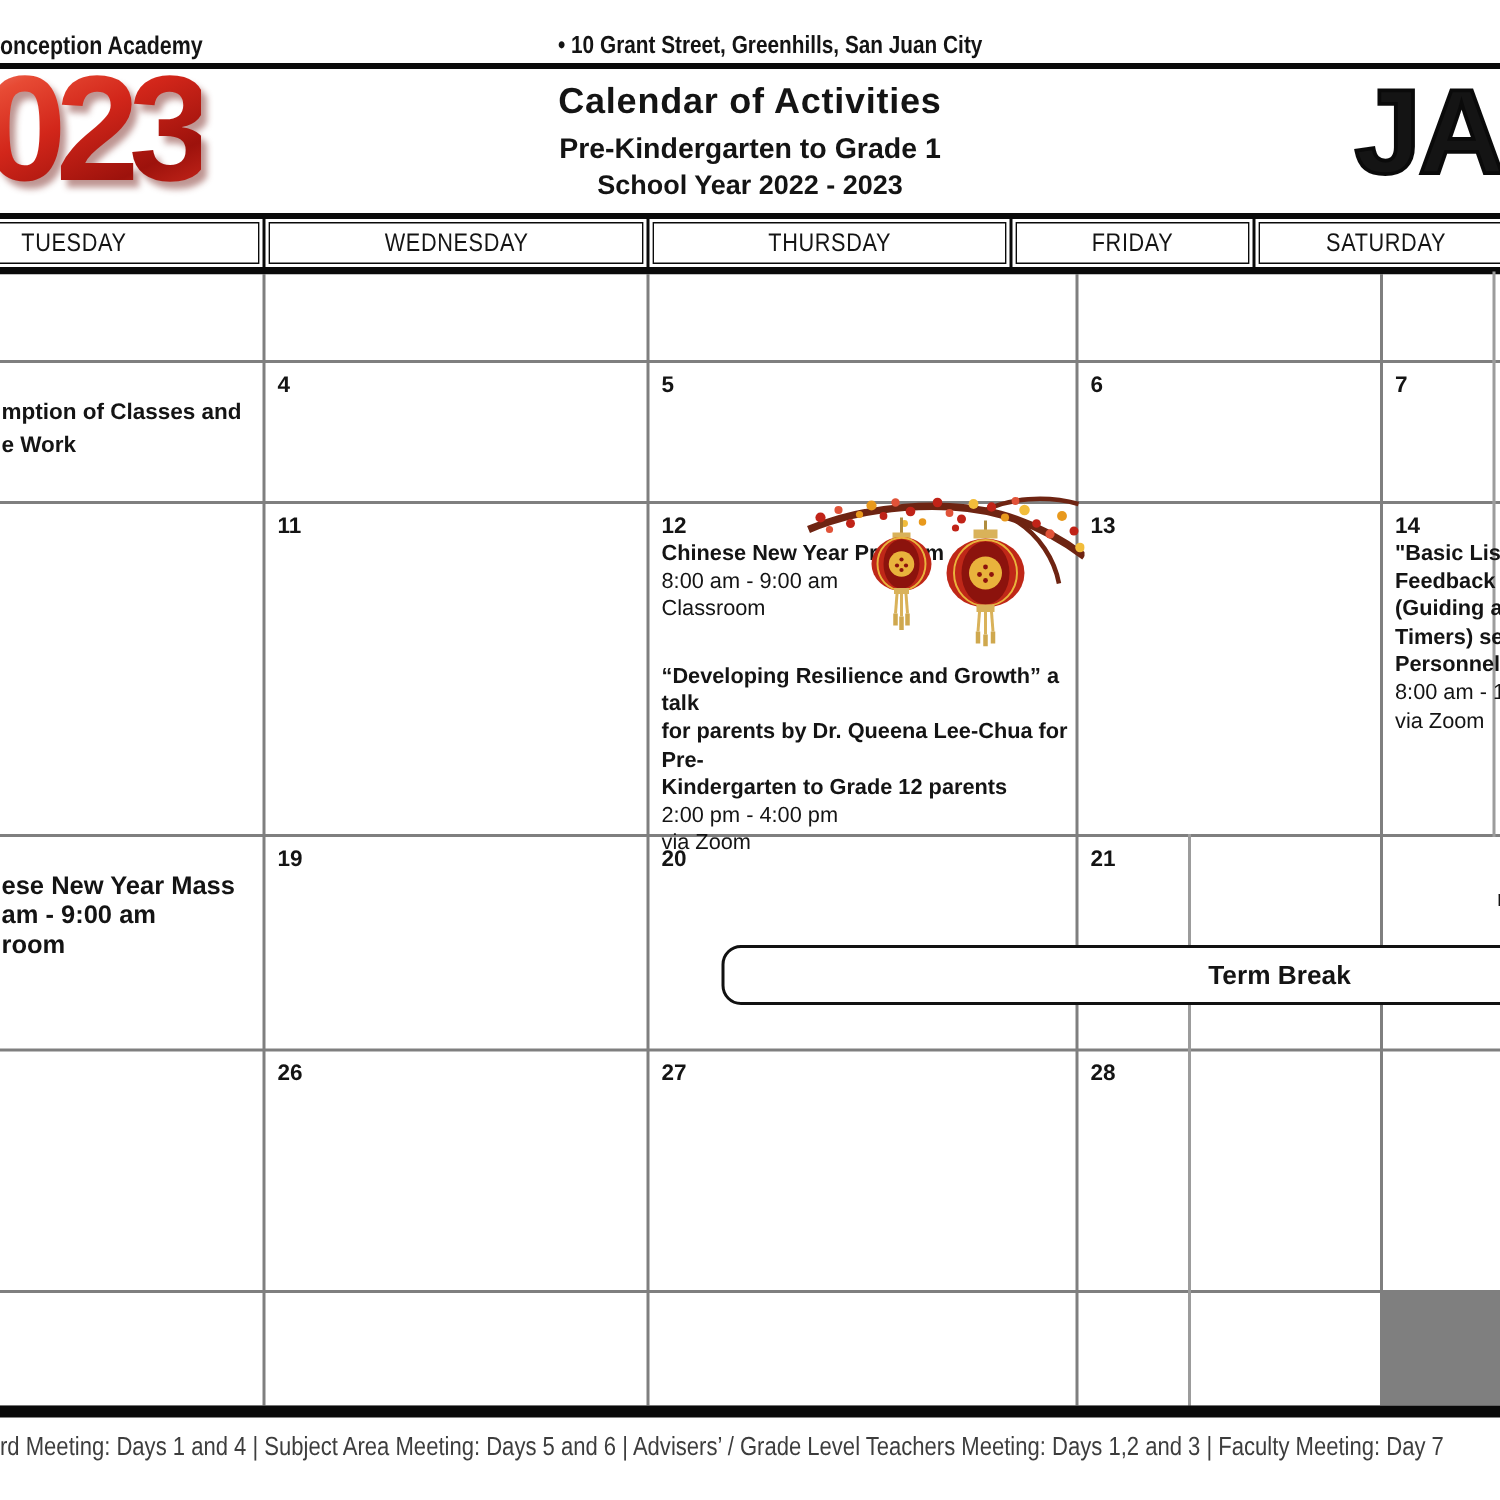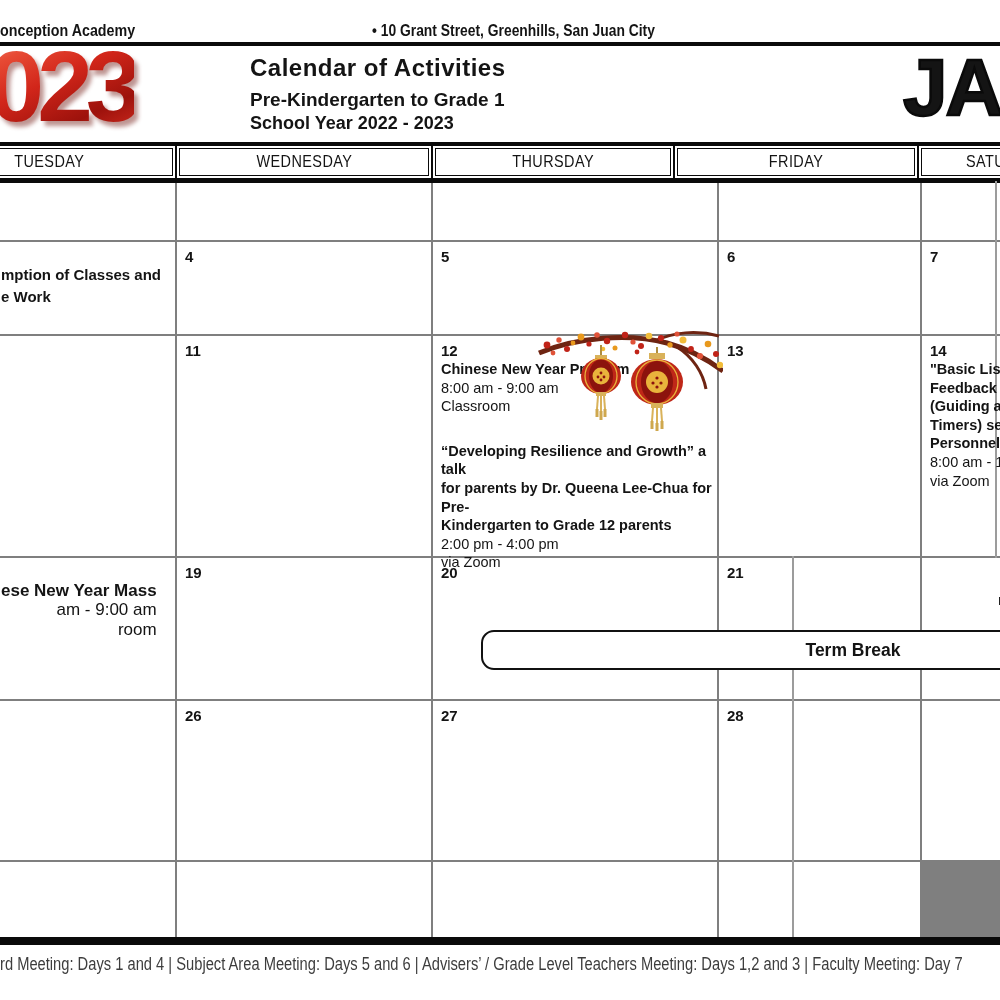--- a/index.html
+++ b/index.html
@@ -12,49 +12,49 @@
   
   #school-name{left:0;top:21px;font-size:17px;font-weight:bold;white-space:nowrap;}
   #address{left:372px;top:21px;font-size:16.5px;font-weight:bold;white-space:nowrap;}
   #top-rule{left:0;top:42px;width:1000px;height:4px;background:#0a0a0a;}
 
   
   #year-3d{left:-60px;top:36px;font-size:100px;font-weight:bold;letter-spacing:-7px;line-height:1;
            background:linear-gradient(155deg,#f4a195 4%,#e74a34 28%,#d2261a 50%,#9d120c 78%,#c6261b 95%);
            -webkit-background-clip:text;background-clip:text;color:transparent;
            filter:drop-shadow(4px 5px 2px rgba(110,20,14,0.45));white-space:nowrap;}
-  #title-block{left:250px;top:54px;width:500px;text-align:left;}
+  #title-block{left:250px;top:54px;width:500px;text-align:center;}
   #main-title{font-size:24px;font-weight:bold;letter-spacing:0.5px;}
   #sub-title{font-size:19px;font-weight:bold;margin-top:7px;}
   #school-year{font-size:18px;font-weight:bold;margin-top:2px;}
   #month-label{left:903px;top:48px;font-size:80px;font-weight:bold;letter-spacing:-2px;
                -webkit-text-stroke:2.5px #0a0a0a;white-space:nowrap;line-height:1;}
 
   
   #grid{left:-75px;top:142px;width:1172px;}
   #day-header-row{height:41px;background:#0a0a0a;display:flex;align-items:center;
                   padding:6px 0 7px;box-sizing:border-box;}
   .day-box{height:28px;background:#ffffff;border:1.5px solid #0a0a0a;outline:2px solid #ffffff;
            box-sizing:border-box;display:flex;align-items:center;justify-content:center;
            font-size:17px;letter-spacing:0.5px;margin-right:6px;}
-  .db1{width:248px;} .db2{width:250px;} .db3{width:236px;} .db4{width:238px;} .db5{width:171px;margin-right:0;}
+  .db1{width:248px;} .db2{width:250px;} .db3{width:236px;} .db4{width:156px;} .db5{width:171px;margin-right:0;}
 
   #body-grid{display:grid;grid-template-columns:250px 254px 284px 201px 175px;
              grid-template-rows:57px 92px 220px 141px 159px 75px;gap:2px;background:#7f7f7f;width:1172px;}
   .cell{background:#ffffff;position:relative;box-sizing:border-box;padding:6px 4px 0 8px;
         font-size:15px;overflow:visible;}
   .cell > *{position:relative;z-index:1;}
   .num{font-weight:bold;font-size:15px;display:block;line-height:17px;}
   .col-sat::after{content:'';position:absolute;left:73px;top:-2px;bottom:-2px;width:1.5px;
                   background:#9c9c9c;z-index:0;}
 
   .ev-lines{position:absolute;font-weight:bold;white-space:nowrap;}
   #ev-jan3{left:76px;top:22px;font-size:15px;line-height:22px;}
   #ev-jan17{left:76px;top:23px;font-size:17px;line-height:19.3px;}
-  #ev-jan17 .reg{font-weight:normal;text-align:right;}
+  #ev-jan17 .reg{font-weight:bold;}
   #ev-jan24{left:76px;top:33px;font-size:15px;}
 
   .evblock{font-size:14.5px;line-height:18.6px;margin-top:1px;}
   .evblock .b{font-weight:bold;}
   .evblock .r{font-weight:normal;}
   #talk-block{margin-top:26px;}
   #ev-jan14 div{white-space:nowrap;}
 
   
   #lanterns{left:537px;top:329px;z-index:6;}

